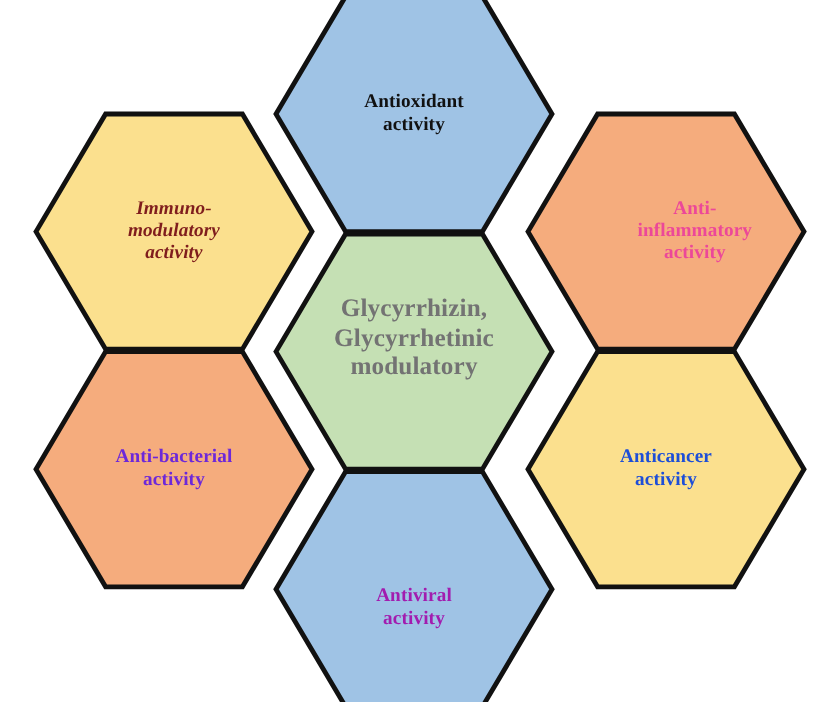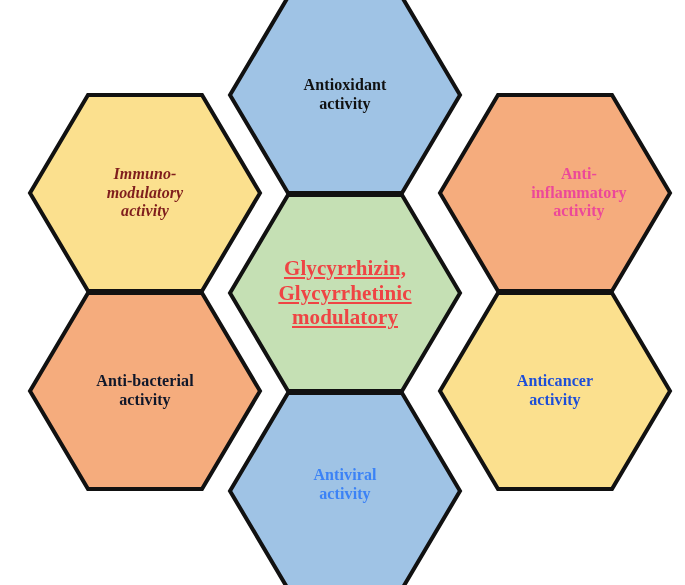--- a/index.html
+++ b/index.html
@@ -93,35 +93,35 @@
     <span class="line">Anti-</span>
     <span class="line">inflammatory</span>
     <span class="line">activity</span>
   </div>
 
   <div class="hex-label sat-label" style="left: 440px; top: 331px; width: 230px; height: 120px; color: #1d4ed8;">
     <span class="line">Anticancer</span>
     <span class="line">activity</span>
   </div>
 
-  <div class="hex-label sat-label" style="left: 230px; top: 425px; width: 230px; height: 120px; color: #3b82f6;">
+  <div class="hex-label sat-label" style="left: 230px; top: 447px; width: 230px; height: 120px; color: #a21caf;">
     <span class="line">Antiviral</span>
     <span class="line">activity</span>
   </div>
 
-  <div class="hex-label sat-label" style="left: 30px; top: 331px; width: 230px; height: 120px; color: #0f172a;">
+  <div class="hex-label sat-label" style="left: 30px; top: 331px; width: 230px; height: 120px; color: #6d28d9;">
     <span class="line">Anti-bacterial</span>
     <span class="line">activity</span>
   </div>
 
   <div class="hex-label sat-label" style="left: 30px; top: 130px; width: 230px; height: 126px; color: #7f1d1d; font-style: italic;">
     <span class="line">Immuno-</span>
     <span class="line">modulatory</span>
     <span class="line">activity</span>
   </div>
 
-  <div class="hex-label center-label" style="left: 233px; top: 227px; width: 224px; height: 132px; color: #ef4444; text-decoration: underline;">
+  <div class="hex-label center-label" style="left: 233px; top: 215px; width: 224px; height: 132px; color: #737373;">
     <span class="line">Glycyrrhizin,</span>
     <span class="line">Glycyrrhetinic</span>
     <span class="line">modulatory</span>
   </div>
 
 </div>
 
 </body></html>

